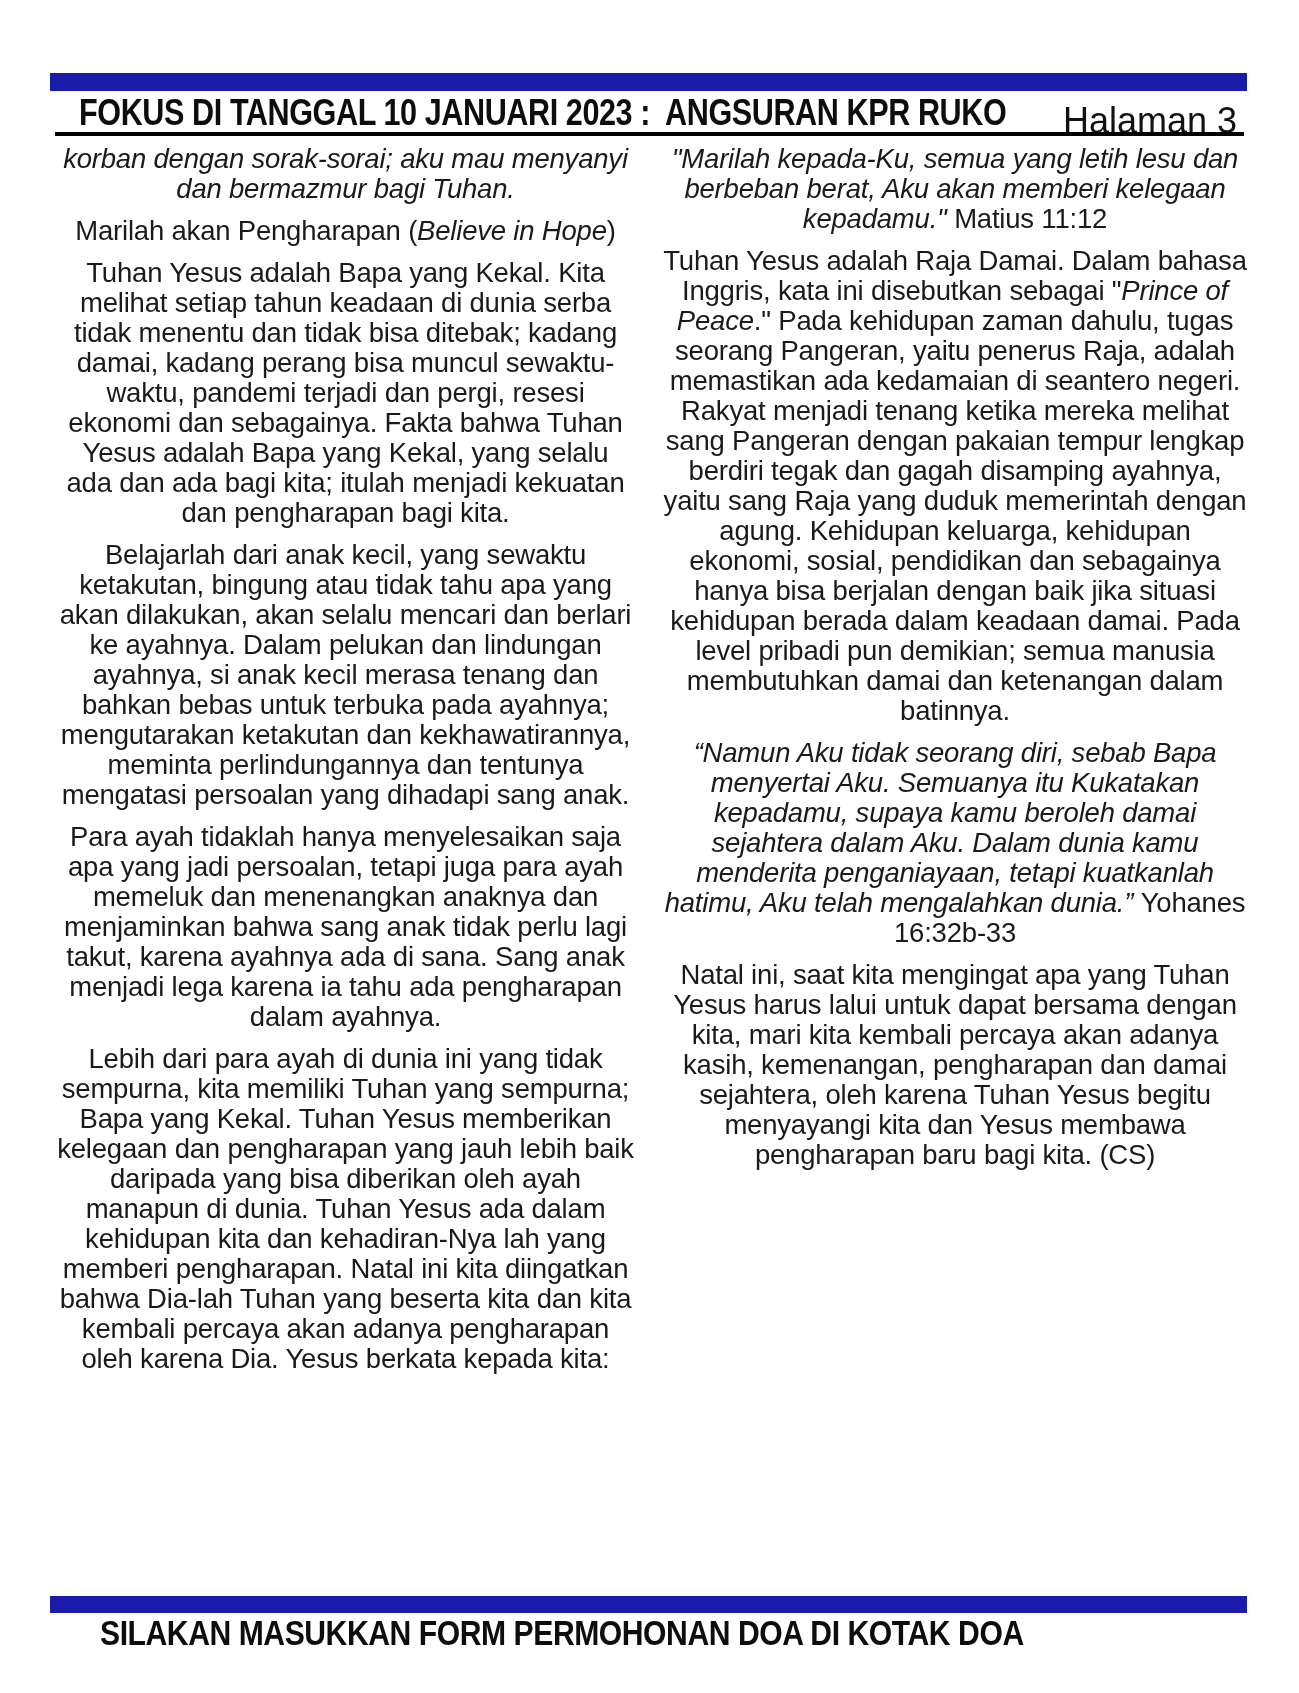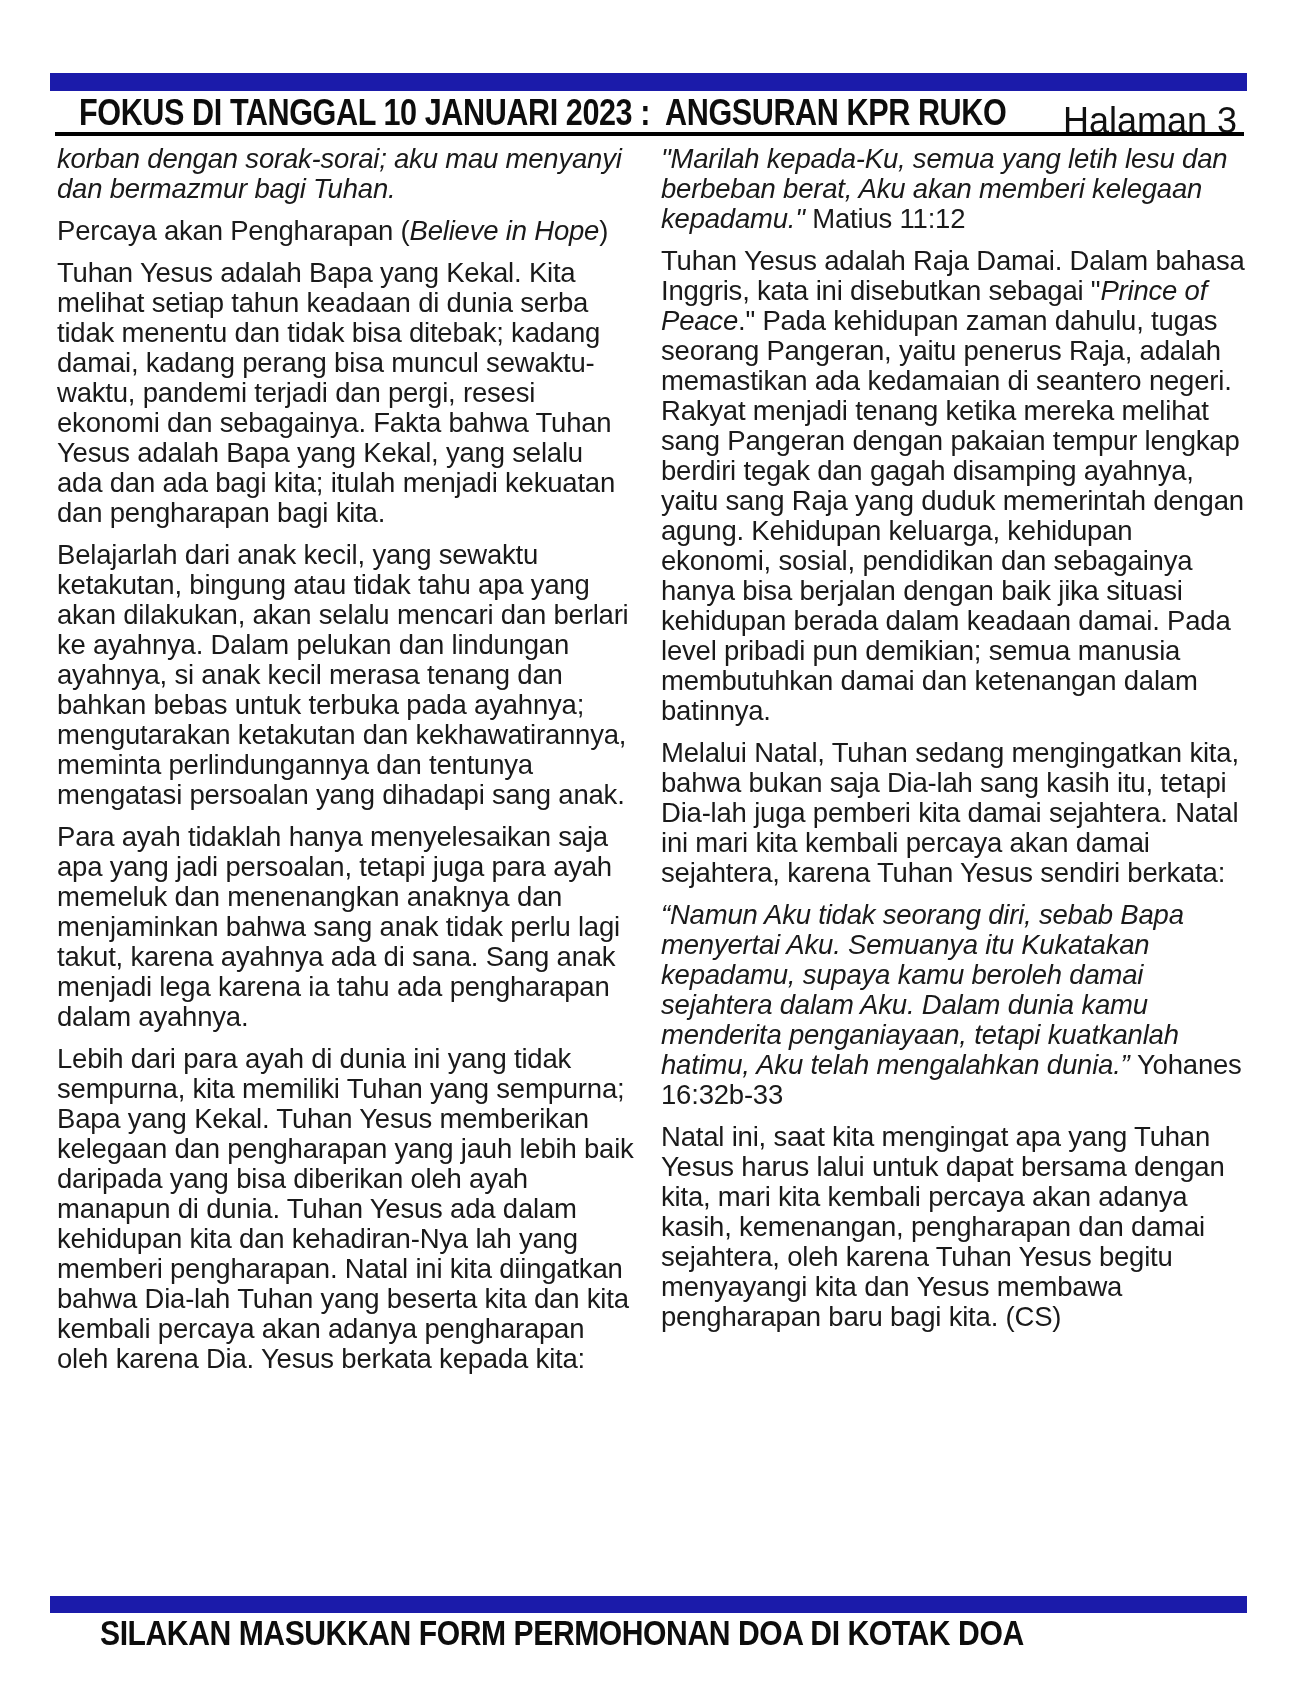--- a/index.html
+++ b/index.html
@@ -10,21 +10,21 @@
   .accent-bar{position:absolute;left:50px;width:1197px;background:#1b1baa}
   .accent-bar.top{top:73px;height:18px}
   .accent-bar.bottom{top:1596px;height:17px}
   .header-title{
     position:absolute;left:79px;top:92px;font-size:36px;font-weight:700;
     letter-spacing:-0.5px;white-space:pre;transform:scaleX(0.85);transform-origin:0 0;
     color:#0d0d0d;display:inline-block;
   }
   .page-num{position:absolute;right:62px;top:100px;font-size:36px;color:#111}
   .header-rule{position:absolute;left:55px;top:132px;width:1189px;height:4px;background:#000}
-  .column{position:absolute;top:144px;font-size:27.5px;line-height:30px;letter-spacing:-0.2px;text-align:left}
+  .column{position:absolute;top:144px;font-size:27.5px;line-height:30px;letter-spacing:-0.2px;text-align:center}
   .column.left{left:57px;width:577px}
   .column.right{left:661px;width:588px}
   .column p{margin:12px 0}
   .column p:first-child{margin-top:0}
   .kind-scripture-quote{margin-bottom:0 !important}
   .kind-scripture-ref{margin-top:0 !important}
   .kind-section-heading{font-weight:700}
   .kind-source-credit{margin-top:26px !important;font-size:28.5px}
   .b{font-weight:400}
   .i{font-style:italic}
@@ -38,28 +38,27 @@
 <body style="color: rgb(26, 26, 26);">
 
 <div class="accent-bar top" style="background: rgb(27, 27, 170);"></div>
 
 <div class="header-title">FOKUS DI TANGGAL 10 JANUARI 2023 :  ANGSURAN KPR RUKO</div>
 <div class="page-num">Halaman 3</div>
 <div class="header-rule"></div>
 
 <div class="column left" id="left-column">
     <p class="kind-scripture-quote"><span class="i">korban dengan sorak-sorai; aku mau menyanyi dan bermazmur bagi Tuhan.</span></p>
-    <p class="kind-section-heading"><span class="b">Percaya akan Pengharapan (</span><span class="b i">Believe in Hope</span><span class="b">)</span></p>
+    <p class="kind-section-heading"><span class="b">Marilah akan Pengharapan (</span><span class="b i">Believe in Hope</span><span class="b">)</span></p>
     <p class="kind-body"><span class="b">Tuhan Yesus adalah Bapa yang Kekal</span><span>. Kita melihat setiap tahun keadaan di dunia serba tidak menentu dan tidak bisa ditebak; kadang damai, kadang perang bisa muncul sewaktu-waktu, pandemi terjadi dan pergi, resesi ekonomi dan sebagainya. Fakta bahwa Tuhan Yesus adalah Bapa yang Kekal, yang selalu ada dan ada bagi kita; itulah menjadi kekuatan dan pengharapan bagi kita.</span></p>
     <p class="kind-body"><span>Belajarlah dari anak kecil, yang sewaktu ketakutan, bingung atau tidak tahu apa yang akan dilakukan, akan selalu mencari dan berlari ke ayahnya. Dalam pelukan dan lindungan ayahnya, si anak kecil merasa tenang dan bahkan bebas untuk terbuka pada ayahnya; mengutarakan ketakutan dan kekhawatirannya, meminta perlindungannya dan tentunya mengatasi persoalan yang dihadapi sang anak.</span></p>
     <p class="kind-body"><span>Para ayah tidaklah hanya menyelesaikan saja apa yang jadi persoalan, tetapi juga para ayah memeluk dan menenangkan anaknya dan menjaminkan bahwa sang anak tidak perlu lagi takut, karena ayahnya ada di sana. Sang anak menjadi lega karena ia tahu ada pengharapan dalam ayahnya.</span></p>
     <p class="kind-body"><span>Lebih dari para ayah di dunia ini yang tidak sempurna, kita memiliki Tuhan yang sempurna; Bapa yang Kekal. Tuhan Yesus memberikan kelegaan dan pengharapan yang jauh lebih baik daripada yang bisa diberikan oleh ayah manapun di dunia. Tuhan Yesus ada dalam kehidupan kita dan kehadiran-Nya lah yang memberi pengharapan. Natal ini kita diingatkan bahwa Dia-lah Tuhan yang beserta kita dan kita kembali percaya akan adanya pengharapan oleh karena Dia. Yesus berkata kepada kita:</span></p>
   </div>
 <div class="column right" id="right-column">
     <p class="kind-scripture-quote"><span class="i">"Marilah kepada-Ku, semua yang letih lesu dan berbeban berat, </span><span class="b i">Aku akan memberi kelegaan kepadamu</span><span class="i">." </span><span class="b">Matius 11:12</span></p>
     <p class="kind-body"><span class="b">Tuhan Yesus adalah Raja Damai</span><span>. Dalam bahasa Inggris, kata ini disebutkan sebagai "</span><span class="i">Prince of Peace</span><span>." Pada kehidupan zaman dahulu, tugas seorang Pangeran, yaitu penerus Raja, adalah memastikan ada kedamaian di seantero negeri. Rakyat menjadi tenang ketika mereka melihat sang Pangeran dengan pakaian tempur lengkap berdiri tegak dan gagah disamping ayahnya, yaitu sang Raja yang duduk memerintah dengan agung. Kehidupan keluarga, kehidupan ekonomi, sosial, pendidikan dan sebagainya hanya bisa berjalan dengan baik jika situasi kehidupan berada dalam keadaan damai. Pada level pribadi pun demikian; semua manusia membutuhkan damai dan ketenangan dalam batinnya.</span></p>
-    <p class="kind-body"><span>Melalui Natal, Tuhan sedang mengingatkan kita, bahwa bukan saja Dia-lah sang kasih itu, tetapi Dia-lah juga pemberi kita damai sejahtera. Natal ini mari kita kembali percaya akan damai sejahtera, karena Tuhan Yesus sendiri berkata:</span></p>
     <p class="kind-scripture-quote"><span class="i">“Namun Aku tidak seorang diri, sebab Bapa menyertai Aku. Semuanya itu Kukatakan kepadamu, supaya </span><span class="b i">kamu beroleh damai sejahtera dalam Aku</span><span class="i">. Dalam dunia kamu menderita penganiayaan, tetapi kuatkanlah hatimu, Aku telah mengalahkan dunia.” </span><span class="b">Yohanes 16:32b-33</span></p>
     <p class="kind-body"><span>Natal ini, saat kita mengingat apa yang Tuhan Yesus harus lalui untuk dapat bersama dengan kita, mari kita kembali percaya akan adanya kasih, kemenangan, pengharapan dan damai sejahtera, oleh karena Tuhan Yesus begitu menyayangi kita dan Yesus membawa pengharapan baru bagi kita. (CS)</span></p>
   </div>
 
 <div class="accent-bar bottom" style="background: rgb(27, 27, 170);"></div>
 <div class="footer-notice">SILAKAN MASUKKAN FORM PERMOHONAN DOA DI KOTAK DOA</div>
 
 </body></html>

